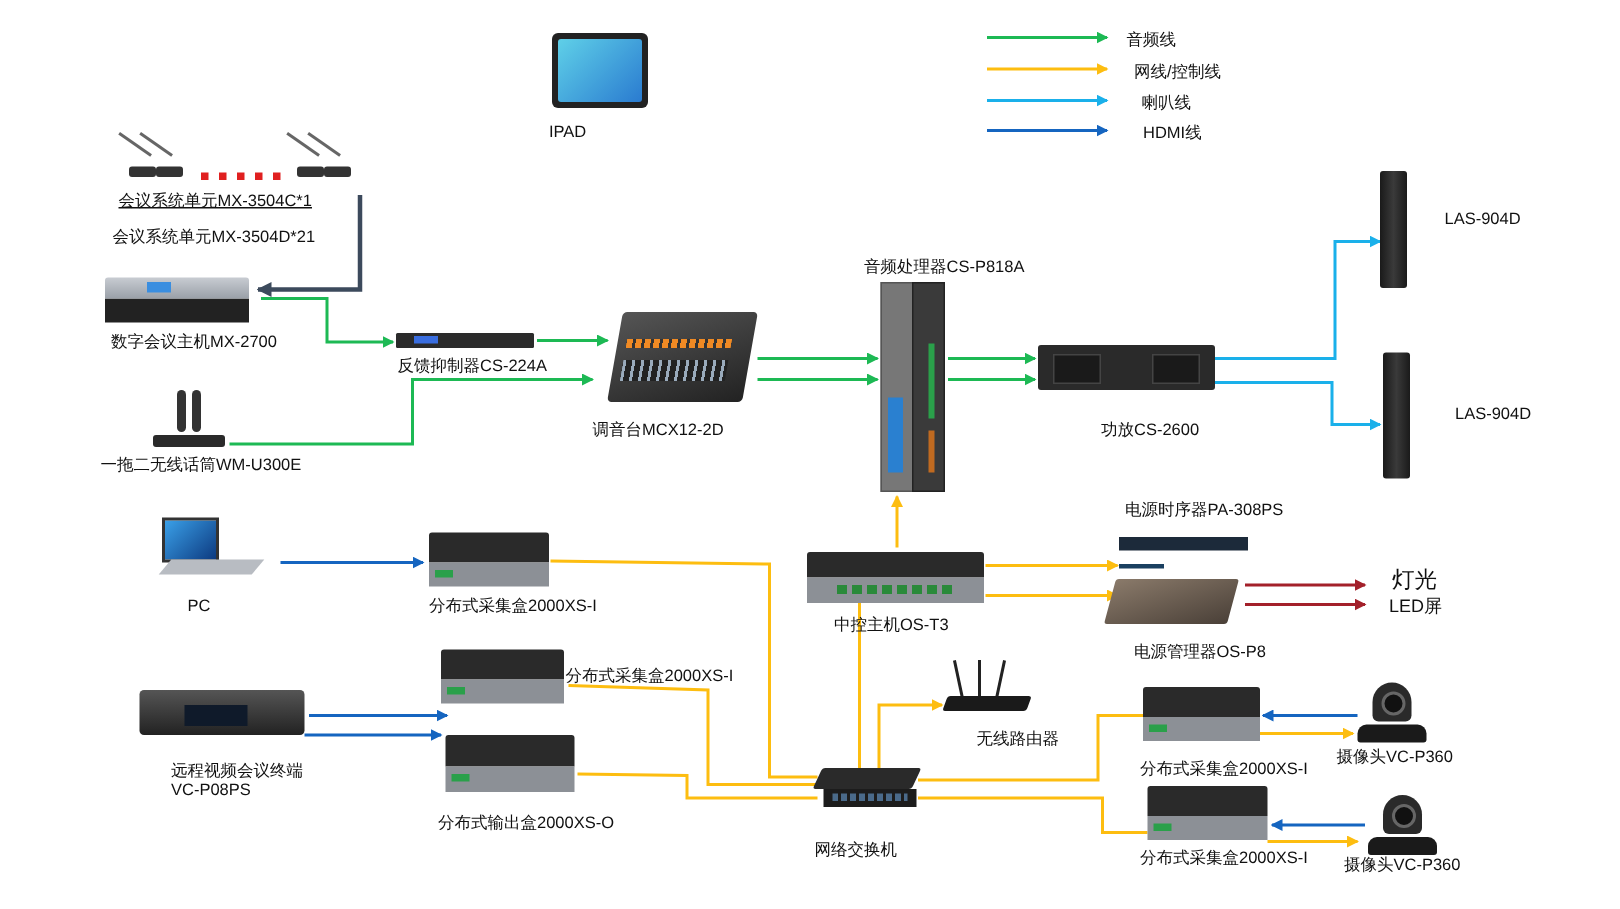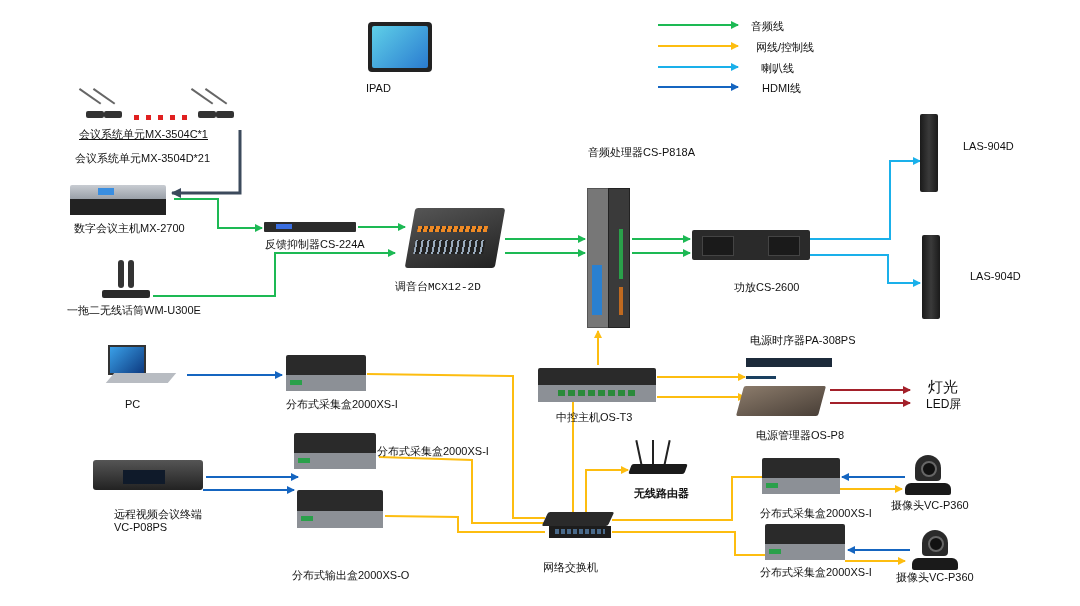--- a/index.html
+++ b/index.html
@@ -128,32 +128,32 @@
 
 <div class="dev" style="left:264px;top:222px;width:92px;height:10px;background:#2b2b2b;border-radius:1px;">
   <div style="position:absolute;left:12px;top:2px;width:16px;height:5px;background:#3a6ee0;"></div>
 </div>
 <div class="lbl" style="left:265px;top:238px;">反馈抑制器CS-224A</div>
 
 <div class="dev" style="left:410px;top:208px;width:90px;height:60px;background:linear-gradient(160deg,#555,#222);transform:skewX(-10deg);border-radius:3px;">
   <div style="position:absolute;left:6px;top:18px;width:70px;height:6px;background:repeating-linear-gradient(90deg,#f08a24 0 4px,#333 4px 6px);"></div>
   <div style="position:absolute;left:6px;top:32px;width:70px;height:14px;background:repeating-linear-gradient(90deg,#9ab 0 2px,#222 2px 6px);"></div>
 </div>
-<div class="lbl" style="left:395px;top:281px;font-family:Liberation Mono, monospace;">调音台MCX12-2D</div>
+<div class="lbl" style="left:395px;top:281px;">调音台MCX12-2D</div>
 
 <div class="dev" style="left:587px;top:188px;width:42px;height:138px;">
   <div style="position:absolute;left:0;top:0;width:20px;height:138px;background:#777;border:1px solid #555;">
     <div style="position:absolute;left:4px;top:76px;width:10px;height:50px;background:#2a80d0;"></div>
   </div>
   <div style="position:absolute;left:21px;top:0;width:20px;height:138px;background:#3a3a3a;border:1px solid #222;">
     <div style="position:absolute;left:10px;top:40px;width:4px;height:50px;background:#2aa04a;"></div>
     <div style="position:absolute;left:10px;top:98px;width:4px;height:28px;background:#c06a20;"></div>
   </div>
 </div>
-<div class="lbl" style="left:576px;top:146px;margin-left:12px;">音频处理器CS-P818A</div>
+<div class="lbl" style="left:576px;top:172px;">音频处理器CS-P818A</div>
 
 <div class="dev" style="left:692px;top:230px;width:118px;height:30px;background:#2a2a2a;border-radius:2px;">
   <div style="position:absolute;left:10px;top:6px;width:30px;height:18px;background:#1a1a1a;border:1px solid #444;"></div>
   <div style="position:absolute;right:10px;top:6px;width:30px;height:18px;background:#1a1a1a;border:1px solid #444;"></div>
 </div>
 <div class="lbl" style="left:703px;top:281px;margin-left:31px;">功放CS-2600</div>
 
 <div class="dev" style="left:920px;top:114px;width:18px;height:78px;background:linear-gradient(90deg,#1a1a1a,#3a3a3a,#1a1a1a);border-radius:2px;"></div>
 <div class="lbl" style="left:963px;top:140px;">LAS-904D</div>
 <div class="dev" style="left:922px;top:235px;width:18px;height:84px;background:linear-gradient(90deg,#1a1a1a,#3a3a3a,#1a1a1a);border-radius:2px;"></div>
@@ -203,29 +203,29 @@
     </div>
 </div>
 <div class="lbl" style="left:377px;top:445px;">分布式采集盒2000XS-I</div>
 
 <div class="dev" style="left:297px;top:490px;width:86px;height:38px;">
   <div style="height:21px;background:#2a2a2a;border-radius:2px 2px 0 0;"></div>
   <div style="height:17px;background:#8c9096;position:relative;">
       <div style="position:absolute;left:4px;top:5px;width:12px;height:5px;background:#2aa04a;"></div>
     </div>
 </div>
-<div class="lbl" style="left:292px;top:569px;">分布式输出盒2000XS-O</div>
+<div class="lbl" style="left:292px;top:543px;">分布式输出盒2000XS-O</div>
 
 <div class="dev" style="left:628px;top:440px;width:60px;height:36px;">
   <div style="position:absolute;left:10px;top:0;width:2px;height:26px;background:#222;transform:rotate(-12deg);"></div>
   <div style="position:absolute;left:24px;top:0;width:2px;height:24px;background:#222;"></div>
   <div style="position:absolute;left:38px;top:0;width:2px;height:26px;background:#222;transform:rotate(12deg);"></div>
   <div style="position:absolute;left:2px;top:24px;width:56px;height:10px;background:#1a1a1a;border-radius:2px;transform:skewX(-20deg);"></div>
 </div>
-<div class="lbl" style="left:634px;top:487px;font-weight:bold;">无线路由器</div>
+<div class="lbl" style="left:651px;top:487px;">无线路由器</div>
 
 <div class="dev" style="left:545px;top:512px;width:66px;height:30px;">
   <div style="position:absolute;left:0;top:0;width:66px;height:14px;background:#2a2a2a;transform:skewX(-25deg);border-radius:2px;"></div>
   <div style="position:absolute;left:4px;top:14px;width:62px;height:12px;background:#1c1c1c;">
     <div style="position:absolute;left:6px;top:3px;width:50px;height:5px;background:repeating-linear-gradient(90deg,#4a6a8a 0 4px,#1c1c1c 4px 6px);"></div>
   </div>
 </div>
 <div class="lbl" style="left:543px;top:561px;">网络交换机</div>
 
 <div class="dev" style="left:762px;top:458px;width:78px;height:36px;">

